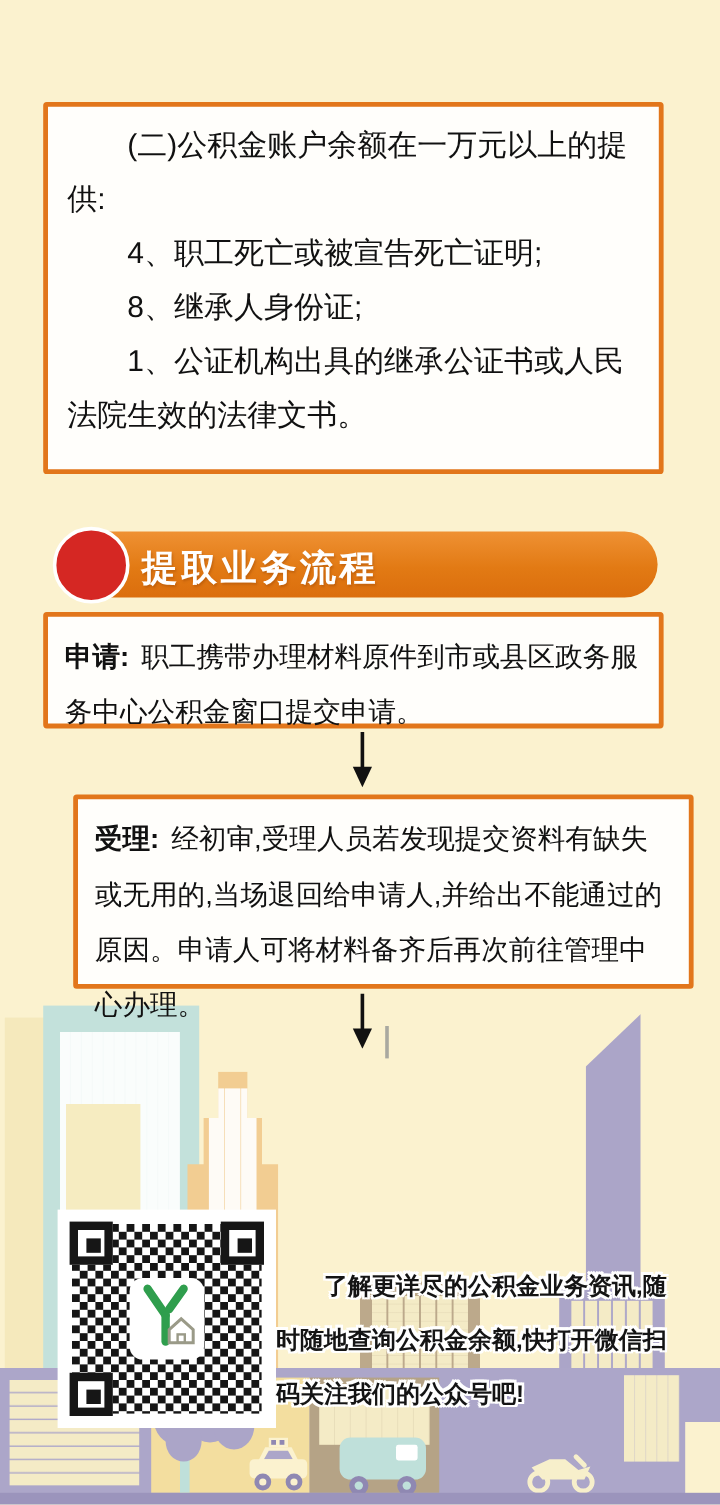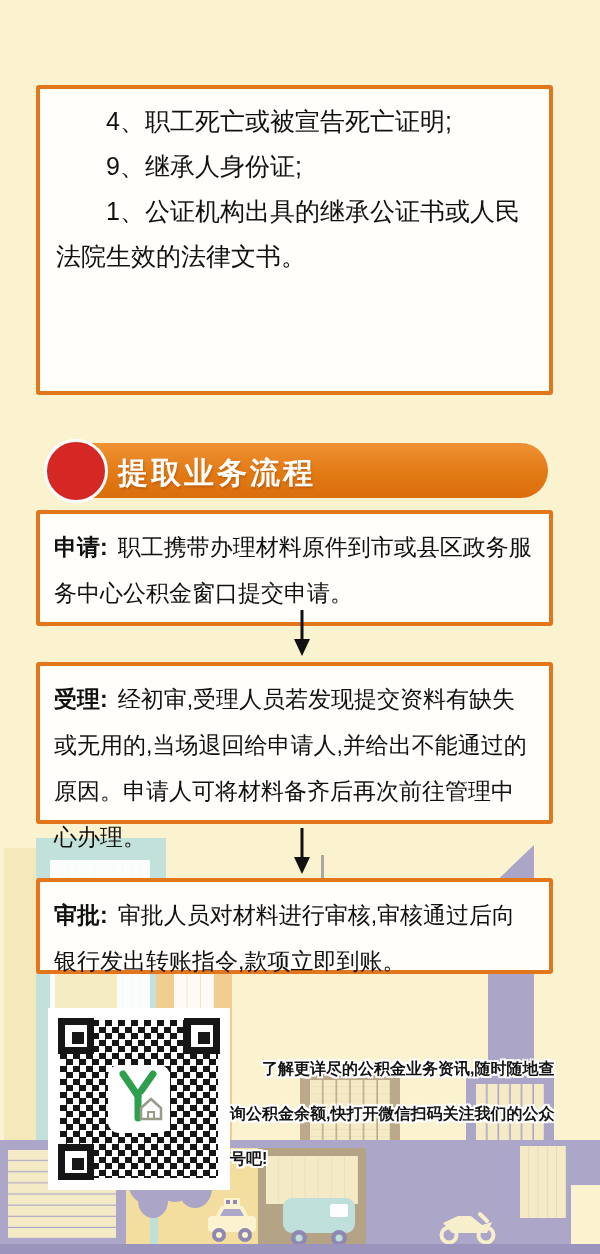--- a/index.html
+++ b/index.html
@@ -15,22 +15,22 @@
   .circle{border-radius:50%;}
   .obox{
     position:absolute;z-index:2;left:36px;width:517px;box-sizing:border-box;
     border:4px solid #E2761B;background:#FFFEFB;border-radius:3px;
     color:#111;
   }
   #doc-box{top:85px;height:310px;padding:10px 16px 0 16px;font-size:25px;line-height:45px;}
   #doc-box p{margin:0;text-indent:2em;}
   .flow-box{padding:10px 14px;font-size:23px;line-height:46px;color:#111;}
   .flow-box .lbl{font-weight:bold;margin-right:10px;}
-  #flow-box-1{top:510px;height:116px;}
-  #flow-box-2{top:662px;height:162px;}
+  #flow-box-1{top:510px;height:97px;}
+  #flow-box-2{top:662px;height:162px;margin-left:25px;}
   #flow-box-3{top:878px;height:96px;}
   
   #banner{
     position:absolute;z-index:2;left:50px;top:443px;width:498px;height:55px;
     border-radius:28px;background:linear-gradient(180deg,#EF9133 0%,#E27A14 55%,#DB6E0D 100%);
   }
   #banner-title{
     position:absolute;left:68px;top:10px;font-size:30px;font-weight:bold;color:#fff;
     letter-spacing:3px;text-shadow:1px 2px 2px rgba(140,60,0,.35);white-space:nowrap;text-align:center;
   }
@@ -52,21 +52,21 @@
   .finder::after{content:"";position:absolute;left:7px;top:7px;width:12px;height:12px;background:#161616;}
   #finder-tl{left:10px;top:10px;}
   #finder-tr{right:10px;top:10px;}
   #finder-bl{left:10px;bottom:10px;}
   #qr-logo{
     position:absolute;left:63px;top:60px;width:56px;height:62px;background:#fff;border-radius:8px;
     box-shadow:0 0 0 3px #fff;
   }
   #promo-text{
     position:absolute;z-index:3;left:230px;top:1030px;width:330px;
-    font-size:16px;font-weight:bold;line-height:45px;color:#141414;text-indent:2em;
+    font-size:20px;font-weight:bold;line-height:45px;color:#141414;text-indent:2em;
     text-shadow:-2px -2px 0 #fff,2px -2px 0 #fff,-2px 2px 0 #fff,2px 2px 0 #fff,
                  0 -2px 0 #fff,0 2px 0 #fff,-2px 0 0 #fff,2px 0 0 #fff;
   }
 </style>
 </head>
 <body>
 
 <div id="canvas">
 
   <div class="deco" style="left:4px;top:848px;width:38px;height:396px;background:#F5E9BC;"></div>
@@ -139,22 +139,23 @@
   <svg class="deco" style="left:438px;top:1208px;" width="60" height="36" viewBox="0 0 60 36">
     <circle cx="11" cy="27" r="7.5" fill="none" stroke="#F7EFCB" stroke-width="4"></circle>
     <circle cx="48" cy="27" r="7.5" fill="none" stroke="#F7EFCB" stroke-width="4"></circle>
     <path d="M5 15 L20 8 H33 L44 17 L54 14 L49 25 H14 Z" fill="#F7EFCB"></path>
     <path d="M42 6 L49 13" stroke="#F7EFCB" stroke-width="4" stroke-linecap="round"></path>
   </svg>
 
   <div class="deco" style="left:0;top:1244px;width:600px;height:10px;background:#9B94BC;"></div>
 
   <div class="obox" id="doc-box">
+    <p>(二)公积金账户余额在一万元以上的提供:</p>
     <p>4、职工死亡或被宣告死亡证明;</p>
-    <p>9、继承人身份证;</p>
+    <p>8、继承人身份证;</p>
     <p>1、公证机构出具的继承公证书或人民法院生效的法律文书。</p>
   </div>
 
   <div id="banner">
     <span id="banner-title">提取业务流程</span>
   </div>
   <div id="red-badge"></div>
 
   <div class="obox flow-box" id="flow-box-1">
     <span class="lbl">申请:</span><span>职工携带办理材料原件到市或县区政务服务中心公积金窗口提交申请。</span>
@@ -167,23 +168,20 @@
 
   <div class="obox flow-box" id="flow-box-2">
     <span class="lbl">受理:</span><span>经初审,受理人员若发现提交资料有缺失或无用的,当场退回给申请人,并给出不能通过的原因。申请人可将材料备齐后再次前往管理中心办理。</span>
   </div>
 
   <svg class="flow-arrow" id="arrow-2" viewBox="0 0 20 46">
     <line x1="10" y1="0" x2="10" y2="32" stroke="#111" stroke-width="3"></line>
     <polygon points="2,29 18,29 10,46" fill="#111"></polygon>
   </svg>
 
-  <div class="obox flow-box" id="flow-box-3">
-    <span class="lbl">审批:</span><span>审批人员对材料进行审核,审核通过后向银行发出转账指令,款项立即到账。</span>
-  </div>
 
   <div id="qr-card">
     <div id="qr-pattern"></div>
     <div class="finder" id="finder-tl"></div>
     <div class="finder" id="finder-tr"></div>
     <div class="finder" id="finder-bl"></div>
     <div id="qr-logo">
       <svg width="56" height="62" viewBox="0 0 56 62">
         <path d="M12 6 L27 28" stroke="#2F9E4D" stroke-width="7" fill="none" stroke-linecap="round"></path>
         <path d="M42 6 L30 23" stroke="#2F9E4D" stroke-width="7" fill="none" stroke-linecap="round"></path>

